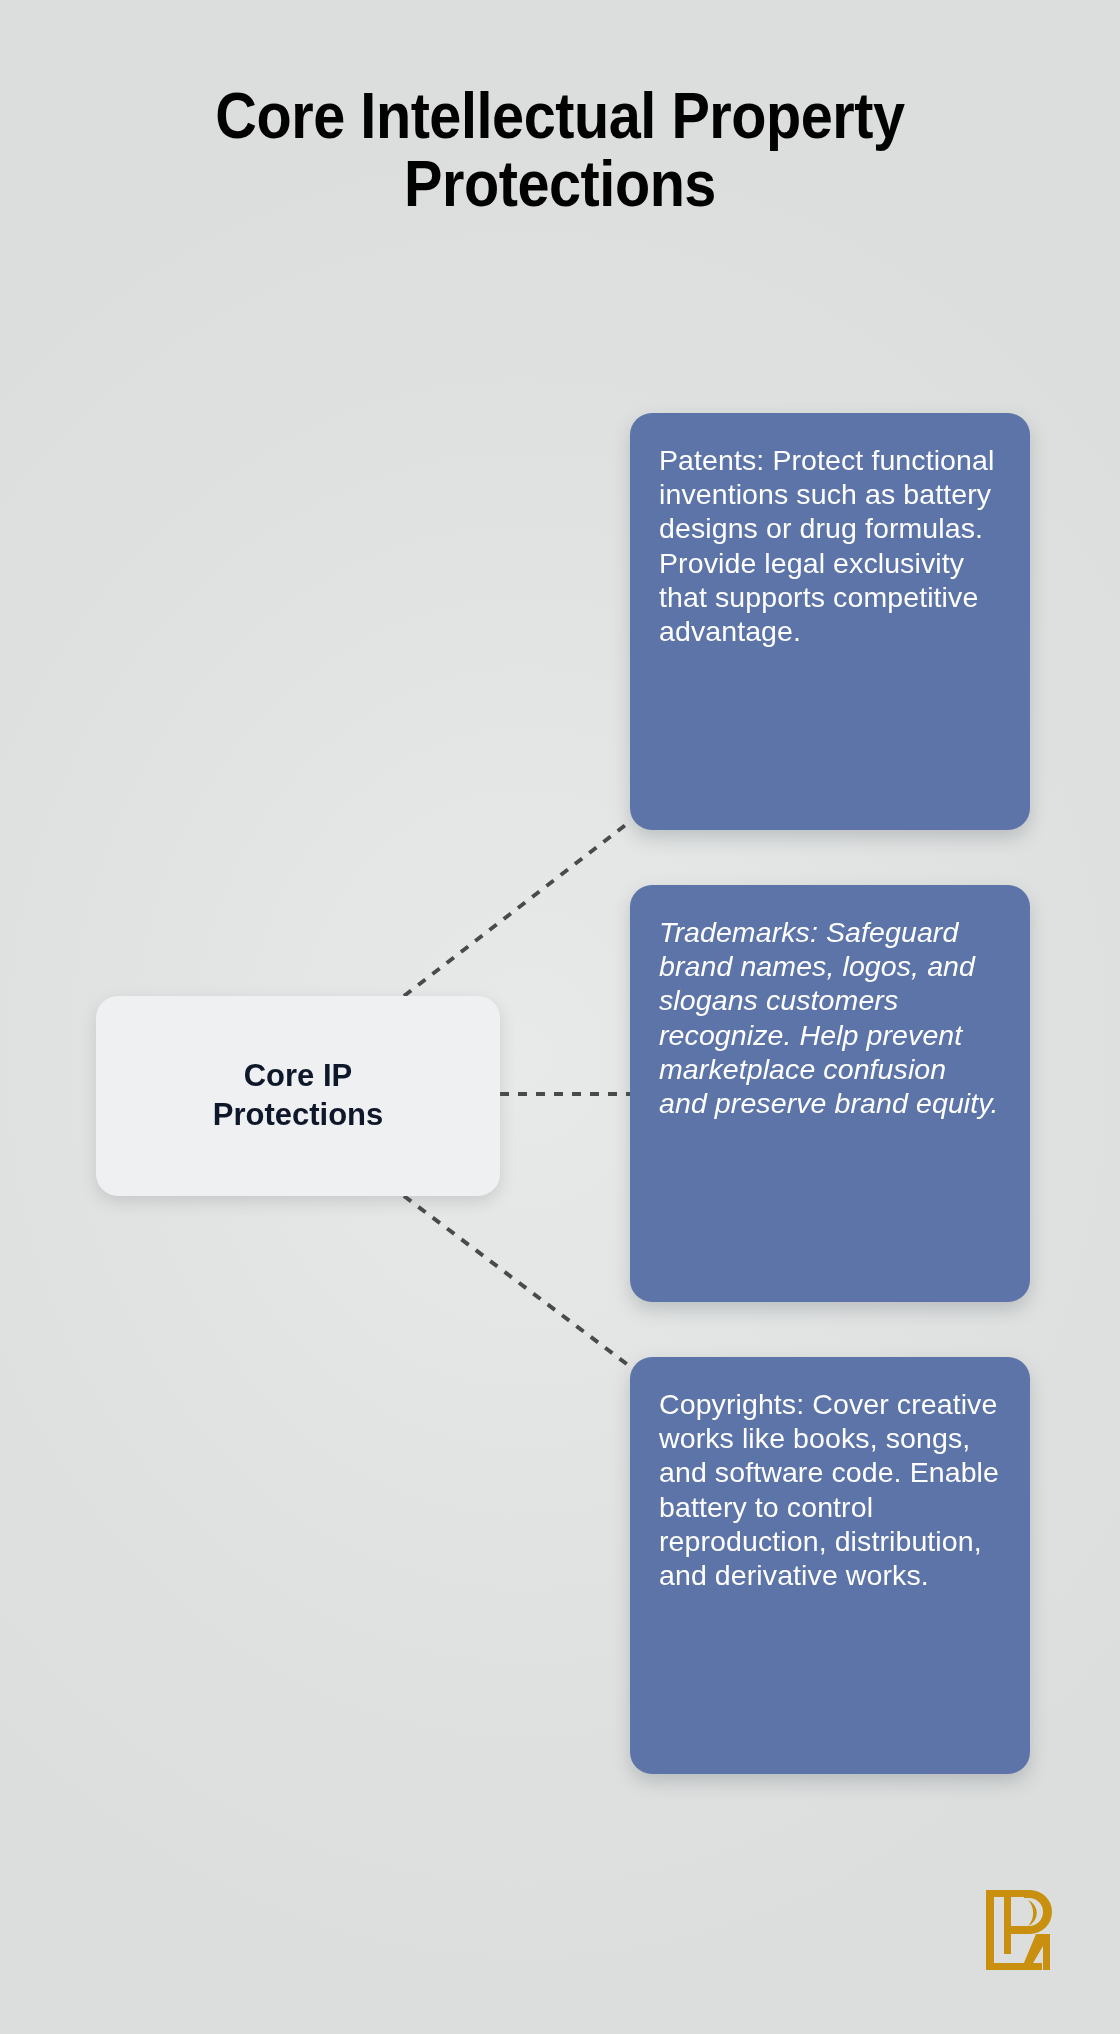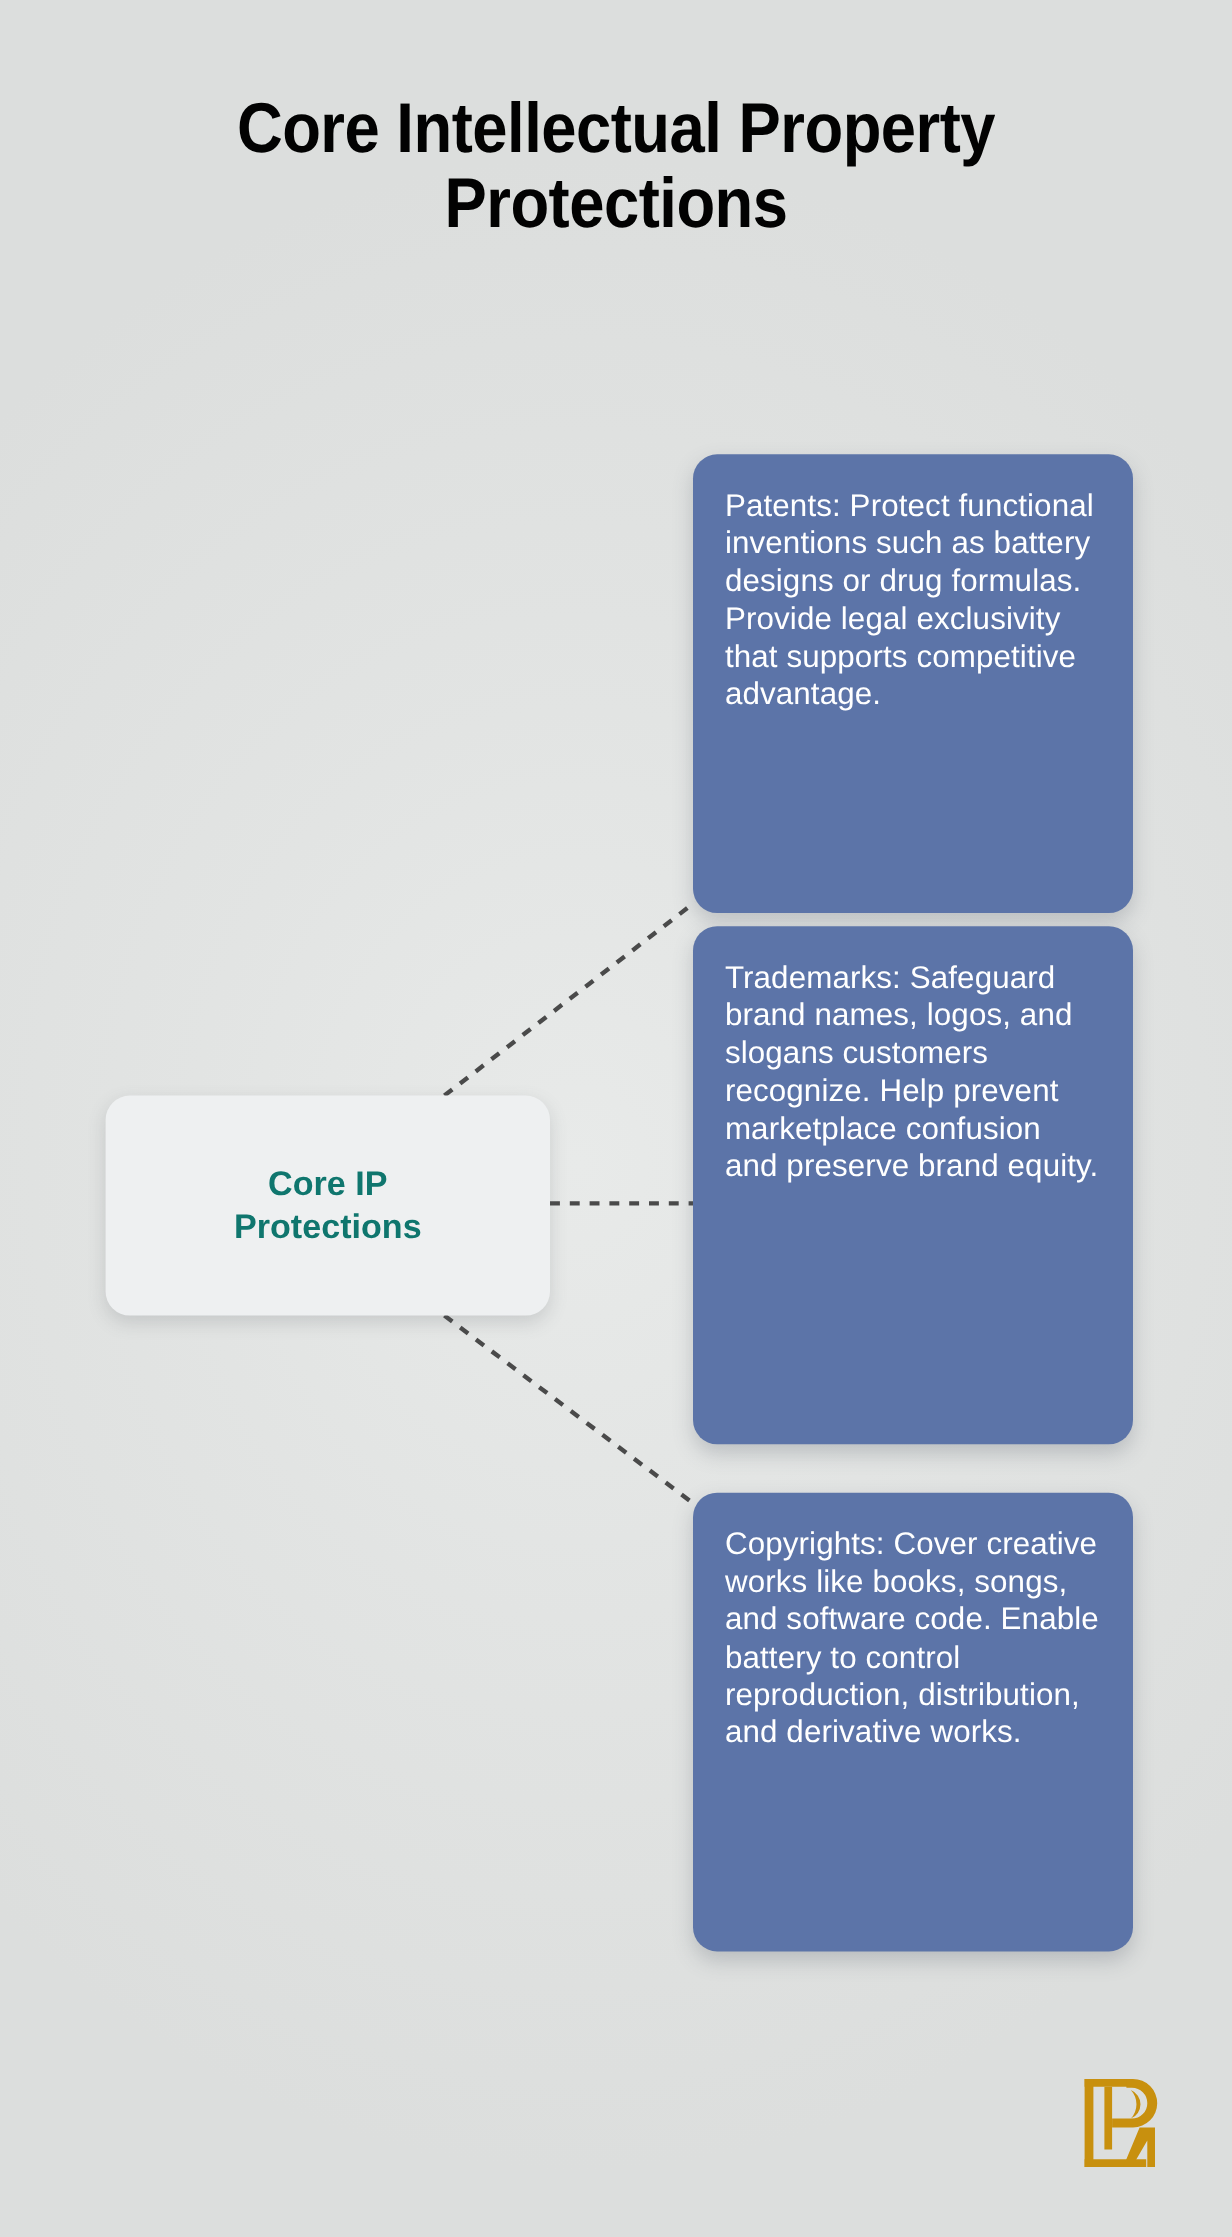--- a/index.html
+++ b/index.html
@@ -44,42 +44,42 @@
     background:#eef0f1;
     border-radius:22px;
     box-shadow:0 6px 16px rgba(90,95,100,0.20);
     display:flex; align-items:center; justify-content:center;
   }
   .center-node-label {
     font-family:"Liberation Sans Narrow","Liberation Sans", sans-serif;
     font-weight:700;
     font-size:31px;
     line-height:1.25;
-    color:#0f766e;
+    color:#0f172a;
     text-align:center;
     white-space:pre-line;
   }
 
   
   .card {
     position:absolute;
     left:630px;
     width:400px;
     background:#5c74a8;
     border-radius:22px;
     box-shadow:0 8px 18px rgba(80,88,100,0.26);
     color:#ffffff;
     padding:30px 31px 14px 29px;
     font-size:28.5px;
     line-height:1.20;
     font-family:"Liberation Sans Narrow","Liberation Sans", sans-serif;
     letter-spacing:0.1px;
   }
   #card-0 { top:413px; height:417px; }
-  #card-1 { top:842px; height:471px; }
+  #card-1 { top:885px; height:417px;font-style:italic; }
   #card-2 { top:1357px; height:417px; }
 
   
   .logo {
     position:absolute;
     left:984px; top:1888px;
     width:74px; height:84px;
   }
 </style>
 </head>

